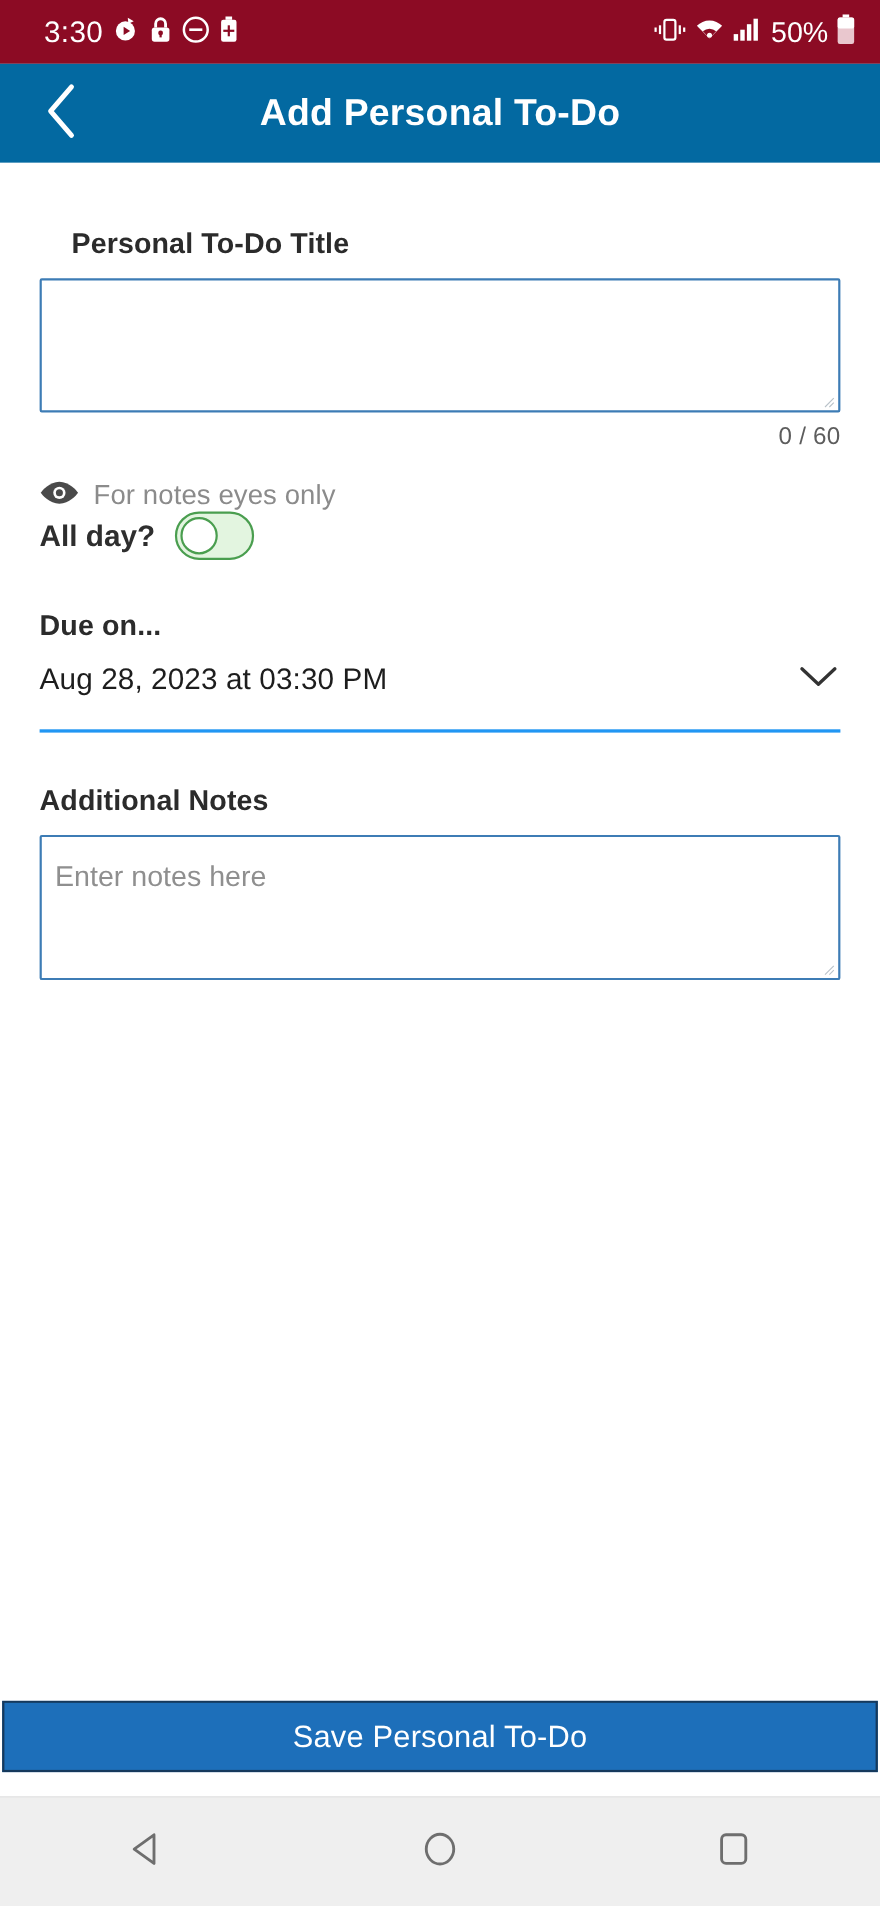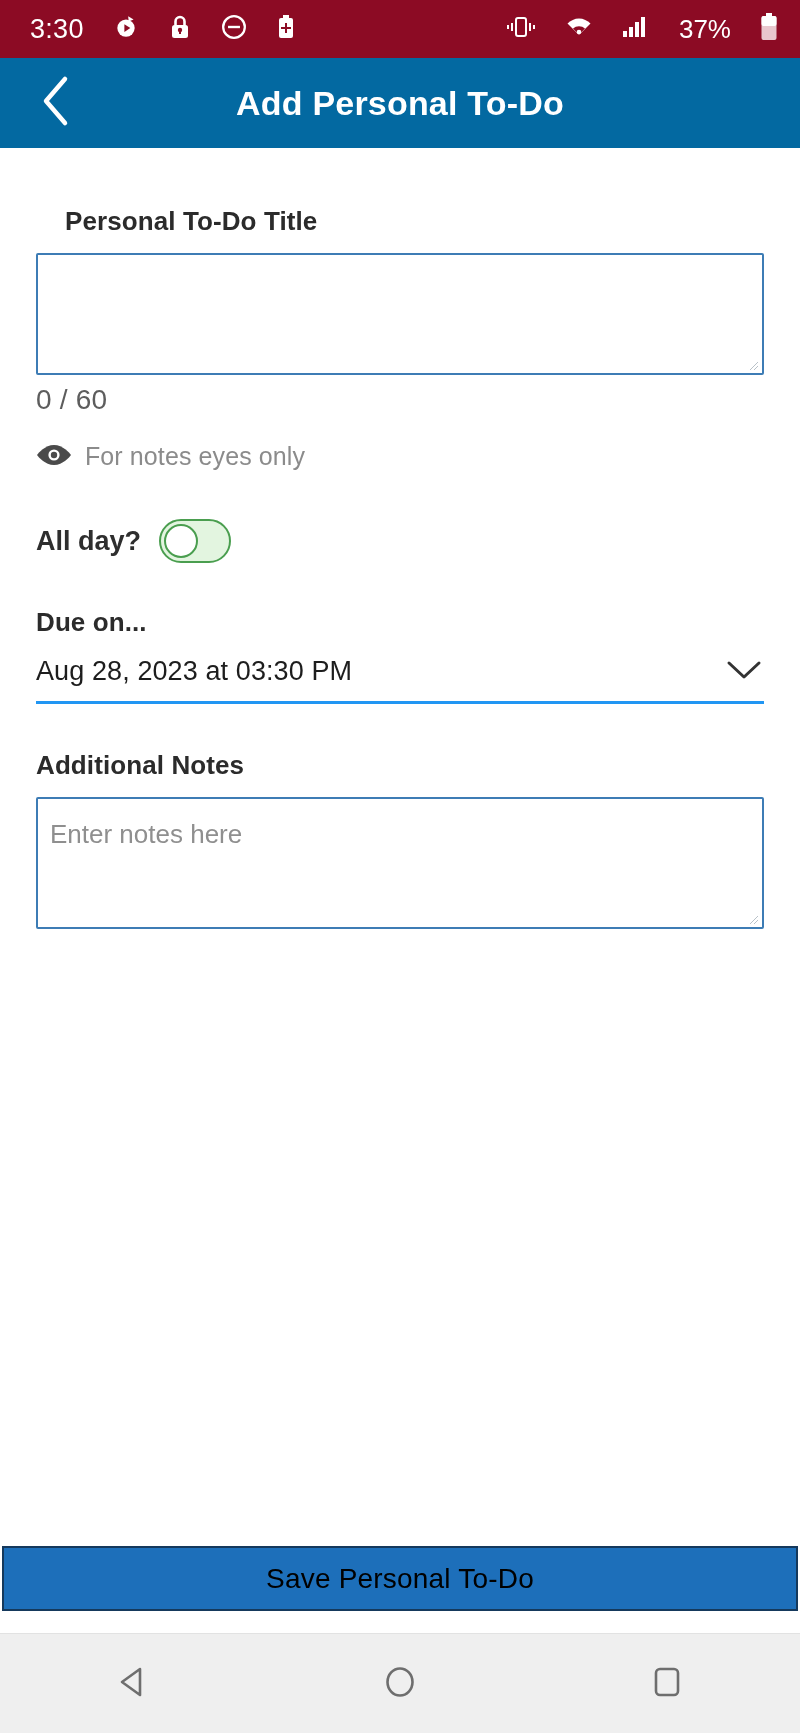--- a/index.html
+++ b/index.html
@@ -26,21 +26,22 @@
     display: flex;
     align-items: center;
     justify-content: space-between;
     padding: 0 22px 0 30px;
     color: #ffffff;
     flex: 0 0 auto;
   }
   .status-left, .status-right {
     display: flex;
     align-items: center;
-    gap: 29px;
+    gap: 7px;
+    margin-left: 10px;
   }
   .status-clock {
     font-size: 27px;
     font-weight: 400;
     letter-spacing: 0.3px;
     color: #ffffff;
     line-height: 1;
   }
   .status-pct {
     font-size: 26px;
@@ -117,22 +118,22 @@
     right: 3px;
     bottom: 2px;
     width: 10px;
     height: 10px;
     color: #9aa;
     font-size: 11px;
     line-height: 10px;
   }
 
   .counter {
-    text-align: left;
-    font-size: 28px;
+    text-align: right;
+    font-size: 22px;
     color: #5d5d5d;
     margin-top: 9px;
     letter-spacing: 0.2px;
   }
 
   .eyes-row {
     display: flex;
     align-items: center;
     gap: 13px;
     margin-top: 26px;
@@ -140,21 +141,20 @@
   .eyes-text {
     font-size: 25px;
     color: #8b8b8b;
     letter-spacing: 0.1px;
   }
 
   .allday-row {
     display: flex;
     align-items: center;
     gap: 18px;
-    margin-top: 48px;
   }
   .allday-label {
     font-size: 27px;
     font-weight: bold;
     color: #2e2e2e;
   }
   .toggle {
     width: 72px;
     height: 44px;
     border-radius: 22px;
@@ -174,21 +174,21 @@
   }
 
   .label-due { margin-top: 44px; display: block; }
 
   .date-row {
     margin-top: 18px;
     display: flex;
     align-items: center;
     justify-content: space-between;
     border-bottom: 3px solid #2196F3;
-    padding-bottom: 14px;
+    padding-bottom: 30px;
     cursor: pointer;
   }
   .date-value {
     font-size: 27px;
     color: #1d1d1d;
     letter-spacing: 0.1px;
   }
 
   .label-notes { margin-top: 46px; display: block; }
 
@@ -213,21 +213,21 @@
   .save-wrap {
     flex: 0 0 auto;
     padding: 0 2px 22px 2px;
     background: #ffffff;
   }
   .save-btn {
     width: 100%;
     height: 65px;
     background: #1d6fba;
     border: 2px solid #15395c;
-    color: #000000;
+    color: #ffffff;
     font-size: 28px;
     display: flex;
     align-items: center;
     justify-content: center;
     cursor: pointer;
     letter-spacing: 0.2px;
   }
 
   
   .navbar {
@@ -304,21 +304,21 @@
           </svg>
       </span>
       <span class="sicon">
         <svg width="26" height="24" viewBox="0 0 26 24">
             <rect x="1" y="16" width="4" height="6" fill="#fff"></rect>
             <rect x="7" y="12" width="4" height="10" fill="#fff"></rect>
             <rect x="13" y="7" width="4" height="15" fill="#fff"></rect>
             <rect x="19" y="2" width="4" height="20" fill="#fff"></rect>
           </svg>
       </span>
-      <span class="status-pct">37%</span>
+      <span class="status-pct">50%</span>
       <span class="sicon">
         <svg width="18" height="28" viewBox="0 0 18 28">
             <rect x="6" y="0" width="6" height="3" fill="#fff"></rect>
             <rect x="1.5" y="3" width="15" height="24" rx="2" fill="#e9c7ce"></rect>
             <rect x="1.5" y="3" width="15" height="10" rx="2" fill="#fff"></rect>
           </svg>
       </span>
     </div>
   </div>
 

